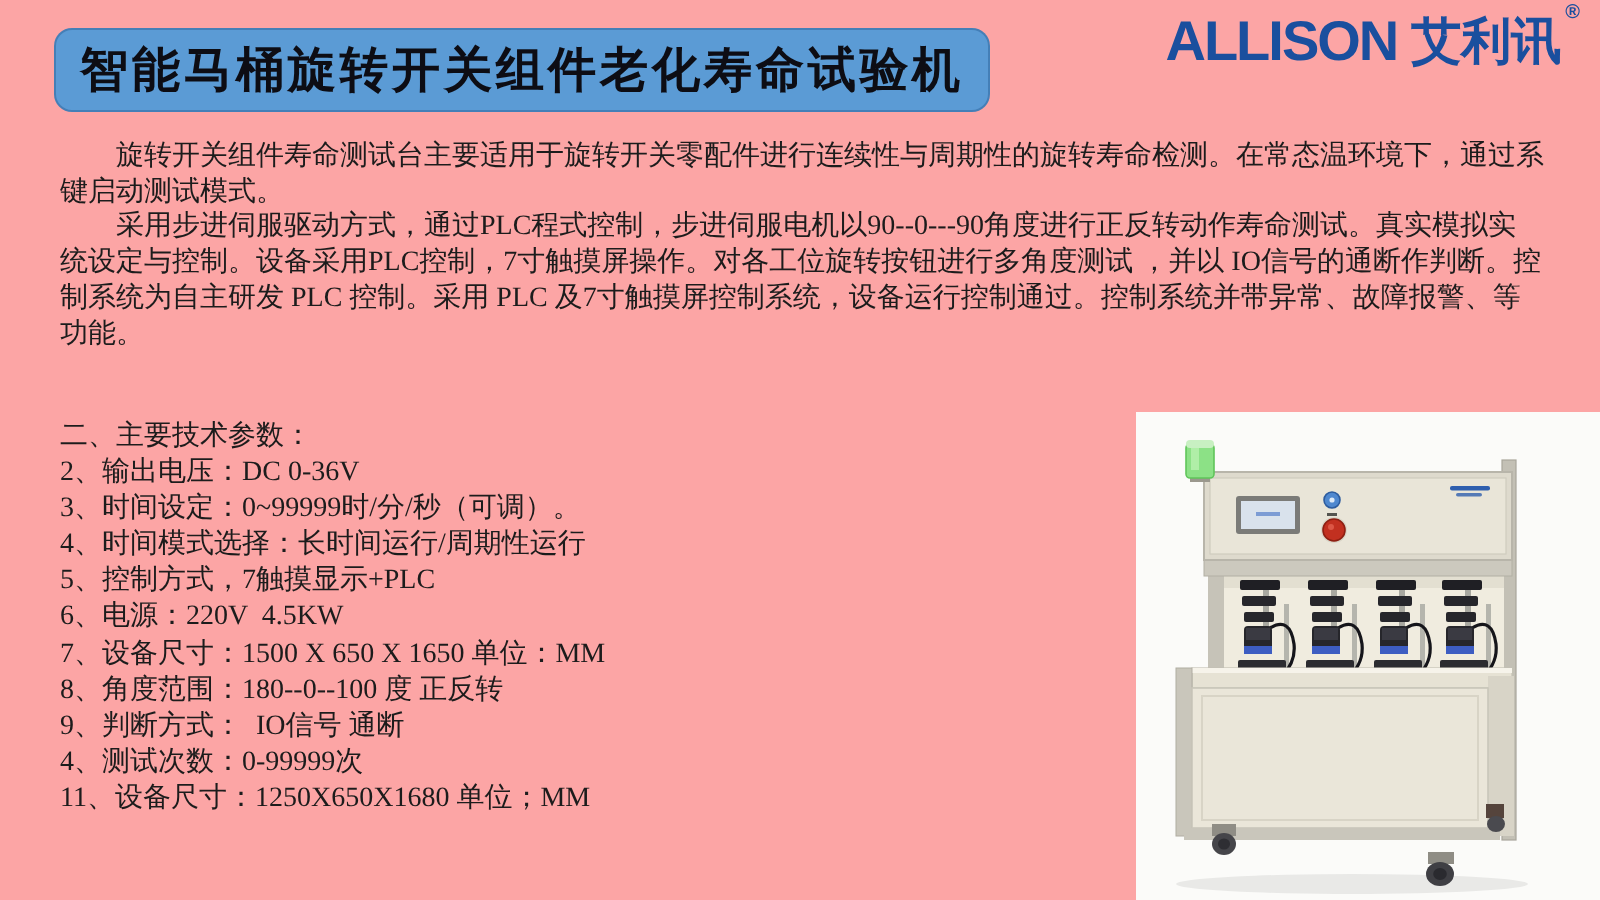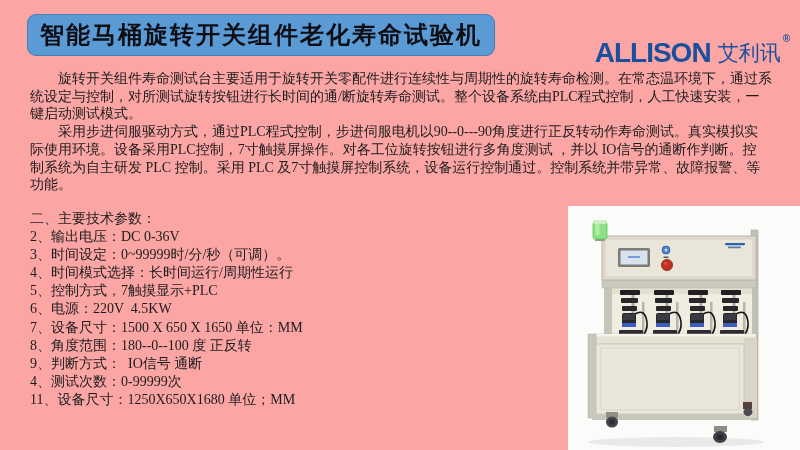--- a/index.html
+++ b/index.html
@@ -17,27 +17,27 @@
     border:1px solid rgba(25,75,130,.35);
     border-radius:9px;
     display:flex;align-items:center;justify-content:center;
     box-sizing:border-box;
   }
   .banner h1{
     margin:0;font-size:24px;font-weight:700;letter-spacing:2px;
     color:var(--title-text,#0d0d14);white-space:nowrap;
   }
   .logo{
-    position:absolute;right:10px;top:34px;height:38px;
+    position:absolute;right:10px;top:2px;height:38px;
     display:flex;align-items:center;
     font-family:"Liberation Sans","DejaVu Sans",sans-serif;
     color:var(--logo-navy,#1a4f9e);
   }
   .logo-en{font-size:28px;font-weight:800;letter-spacing:-1px;line-height:34px;}
-  .logo-cn{font-size:21px;font-weight:400;margin-left:7px;line-height:34px;}
+  .logo-cn{font-size:25px;font-weight:700;margin-left:7px;line-height:34px;}
   .logo-reg{font-size:10px;font-weight:700;align-self:flex-start;margin-left:2px;line-height:10px;}
 
   
   .overview{position:absolute;left:30px;top:70px;width:760px;}
   .specs{position:absolute;left:30px;top:210px;width:540px;}
   .txt-line{
     white-space:pre;font-size:14px;line-height:17.7px;
     color:var(--text-black,#1c1c1c);
   }
   .spec-line{
@@ -58,24 +58,23 @@
   </div>
 
   <div class="logo">
     <span class="logo-en">ALLISON</span>
     <span class="logo-cn">艾利讯</span>
     <span class="logo-reg">®</span>
   </div>
 
   <section class="overview">
     <div class="txt-line">　　旋转开关组件寿命测试台主要适用于旋转开关零配件进行连续性与周期性的旋转寿命检测。在常态温环境下，通过系</div>
-    <div class="txt-line">统设定与控制，对所测试旋转按钮进行长时间的通/断旋转寿命测试。整个设备系统由PLC程式控制，人工快速安装，一</div>
     <div class="txt-line">键启动测试模式。</div>
     <div class="txt-line">　　采用步进伺服驱动方式，通过PLC程式控制，步进伺服电机以90--0---90角度进行正反转动作寿命测试。真实模拟实</div>
-    <div class="txt-line">际使用环境。设备采用PLC控制，7寸触摸屏操作。对各工位旋转按钮进行多角度测试 ，并以 IO信号的通断作判断。控</div>
+    <div class="txt-line">统设定与控制。设备采用PLC控制，7寸触摸屏操作。对各工位旋转按钮进行多角度测试 ，并以 IO信号的通断作判断。控</div>
     <div class="txt-line">制系统为自主研发 PLC 控制。采用 PLC 及7寸触摸屏控制系统，设备运行控制通过。控制系统并带异常、故障报警、等</div>
     <div class="txt-line">功能。</div>
   </section>
 
   <section class="specs">
     <div class="spec-line">二、主要技术参数：</div>
     <div class="spec-line">2、输出电压：DC 0-36V</div>
     <div class="spec-line">3、时间设定：0~99999时/分/秒（可调）。</div>
     <div class="spec-line">4、时间模式选择：长时间运行/周期性运行</div>
     <div class="spec-line">5、控制方式，7触摸显示+PLC</div>

